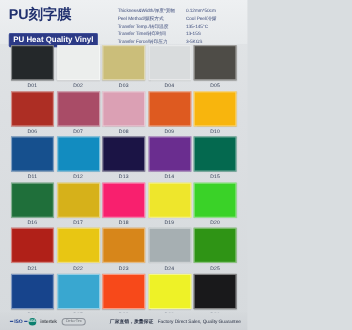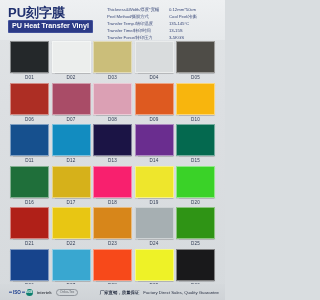--- a/index.html
+++ b/index.html
@@ -30,21 +30,21 @@
     padding: 4px 6px 0 8px;
     box-sizing: border-box;
     background: linear-gradient(180deg, #eef0f2 0%, #e6e9eb 100%);
     display: flex;
     align-items: flex-start;
     justify-content: space-between;
   }
   .brand-block {
     display: flex;
     flex-direction: column;
-    gap: 0;
+    gap: 10px;
     padding-top: 2px;
   }
   .brand-cn {
     font-size: 13px;
     font-weight: bold;
     color: #20306e;
     letter-spacing: 0px;
     line-height: 14px;
     white-space: nowrap;
   }
@@ -217,21 +217,21 @@
 </style>
 </head>
 <body>
 
 <div class="sheet">
 
   <div class="header">
 
     <div class="brand-block">
       <div class="brand-cn">PU刻字膜</div>
-      <div class="brand-badge">PU Heat Transfer Vinyl</div>
+      <div class="brand-badge">PU Heat Quality Vinyl</div>
     </div>
 
     <div class="spec-table">
       <div class="spec-row">
         <span class="spec-label">Thickness&amp;Width/厚度*宽幅</span>
         <span class="spec-value">0.12mm*50cm</span>
       </div>
       <div class="spec-row">
         <span class="spec-label">Peel Method/撕膜方式</span>
         <span class="spec-value">Cool Peel/冷撕</span>

